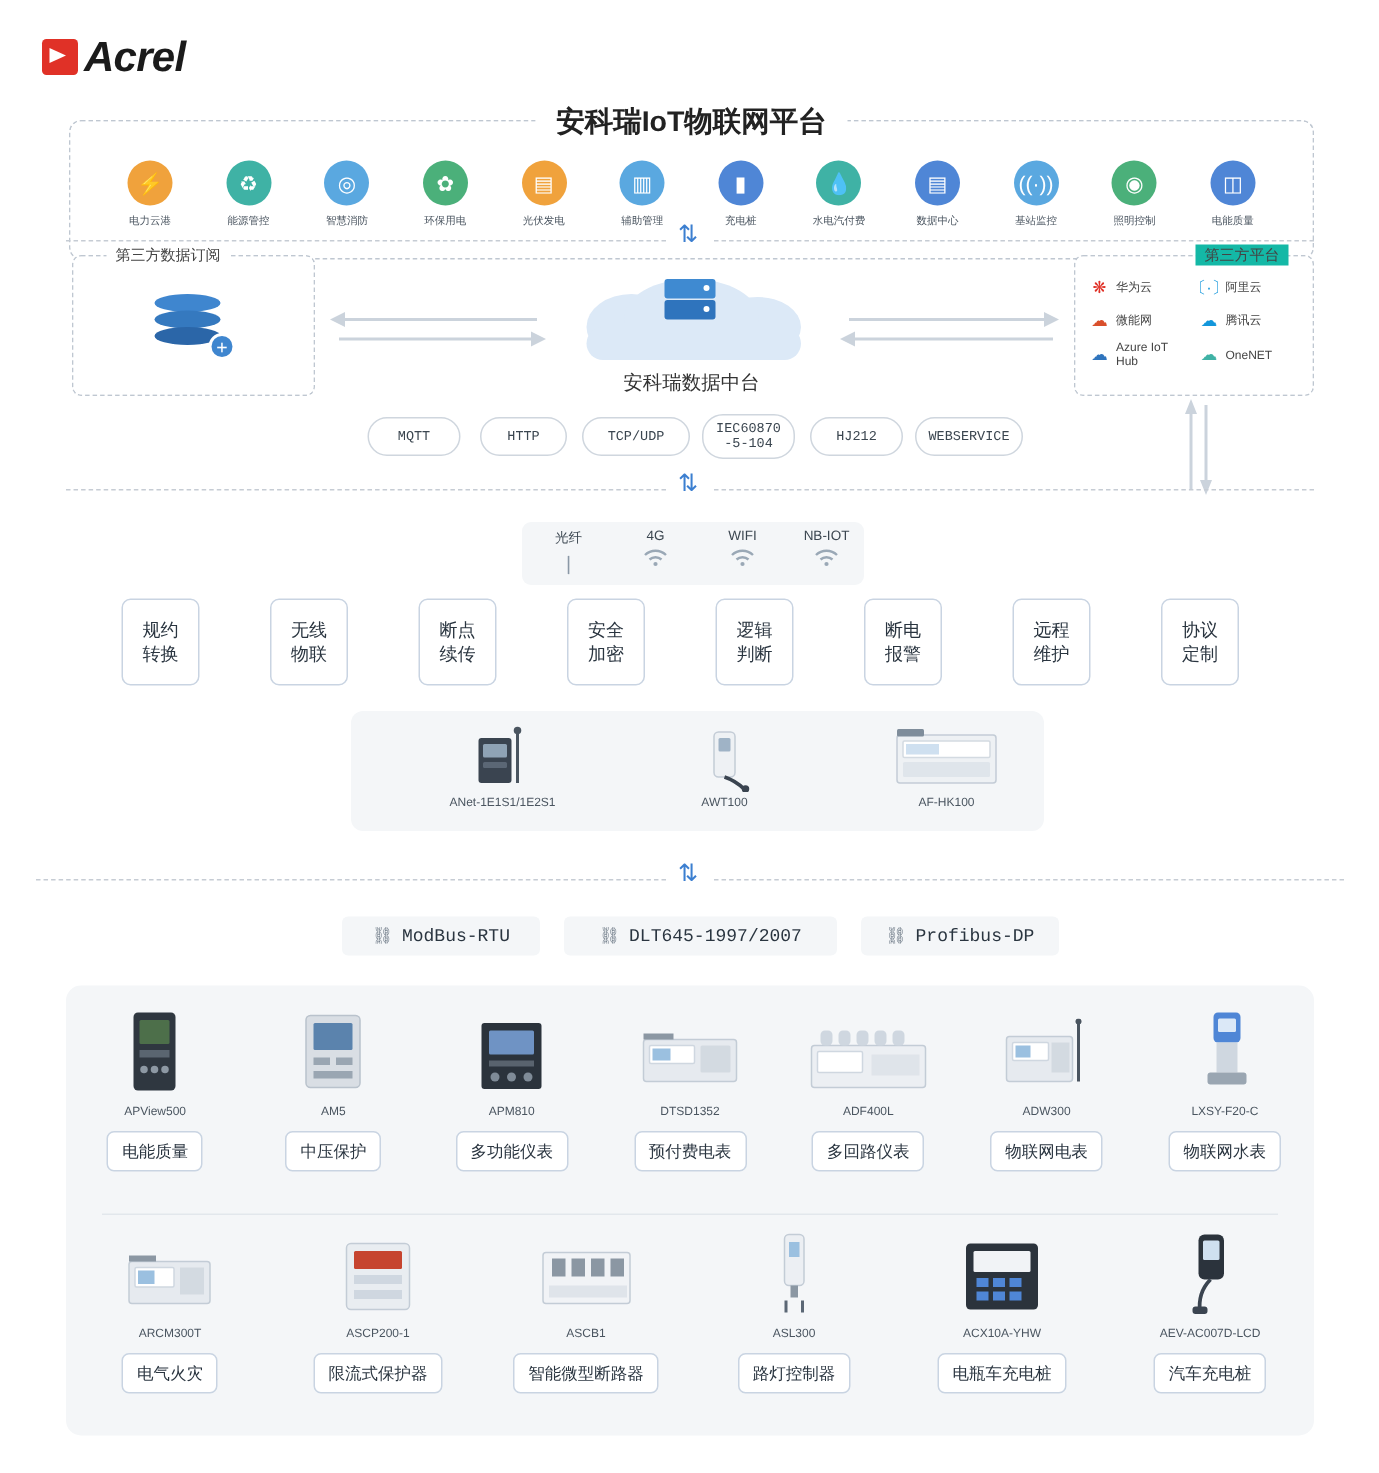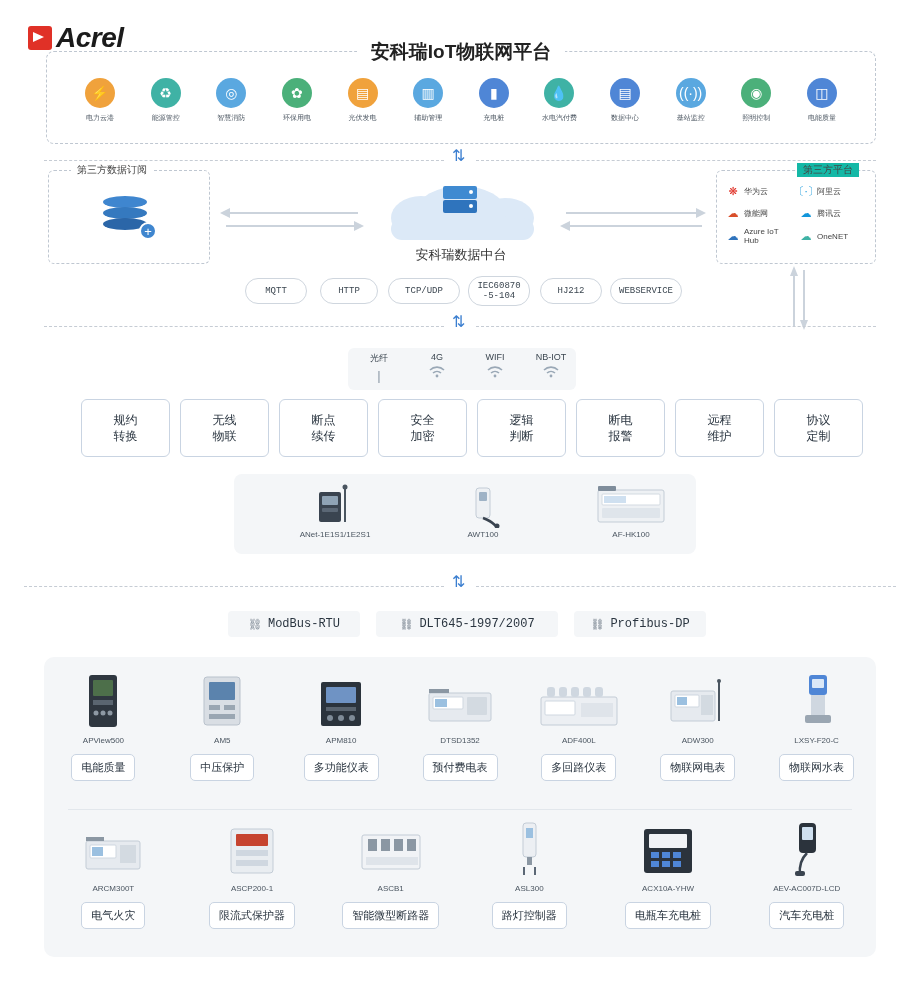--- a/index.html
+++ b/index.html
@@ -19,21 +19,21 @@
     position: relative; margin-right: 4px;
   }
   .logo-mark::after {
     content: ""; position: absolute; left: 5px; top: 6px;
     width: 0; height: 0; border-left: 11px solid #fff; border-top: 5px solid transparent; border-bottom: 5px solid transparent;
   }
   .logo-text { font-size: 28px; font-weight: bold; font-style: italic; color: #1b1b1b; letter-spacing: -0.5px; }
 
   
   .platform-box {
-    position: absolute; left: 46px; top: 51px; width: 830px; height: 93px;
+    position: absolute; left: 46px; top: 80px; width: 830px; height: 93px;
     border: 1px dashed #bfc7d1; border-radius: 8px; background: #fff;
   }
   .platform-title {
     position: absolute; left: 0; right: 0; top: -13px; text-align: center;
     font-size: 19px; font-weight: bold; color: #222;
   }
   .platform-title span { background: #fff; padding: 0 14px; }
   .platform-icons {
     position: absolute; left: 10px; right: 10px; top: 26px;
     display: flex; justify-content: space-between; padding: 0 12px;
@@ -126,21 +126,21 @@
   
   .net-box {
     position: absolute; left: 348px; top: 348px; width: 228px; height: 42px;
     background: #f4f6f8; border-radius: 6px;
   }
   .net-item { position: absolute; top: 4px; text-align: center; width: 54px; font-size: 9px; color: #3b4650; }
   .net-item .sym { display: block; margin-top: 3px; font-size: 13px; color: #8a98a6; }
 
   
   .feat {
-    position: absolute; width: 89px; height: 58px; border: 1px solid #c9d4e2;
+    position: absolute; width: 52px; height: 58px; border: 1px solid #c9d4e2;
     border-radius: 6px; background: #fff; display: flex; align-items: center;
     justify-content: center; font-size: 12px; color: #2a3540; line-height: 1.35;
     text-align: center;
   }
 
   
   .gw-box {
     position: absolute; left: 234px; top: 474px; width: 462px; height: 80px;
     background: #f4f6f8; border-radius: 8px;
   }

